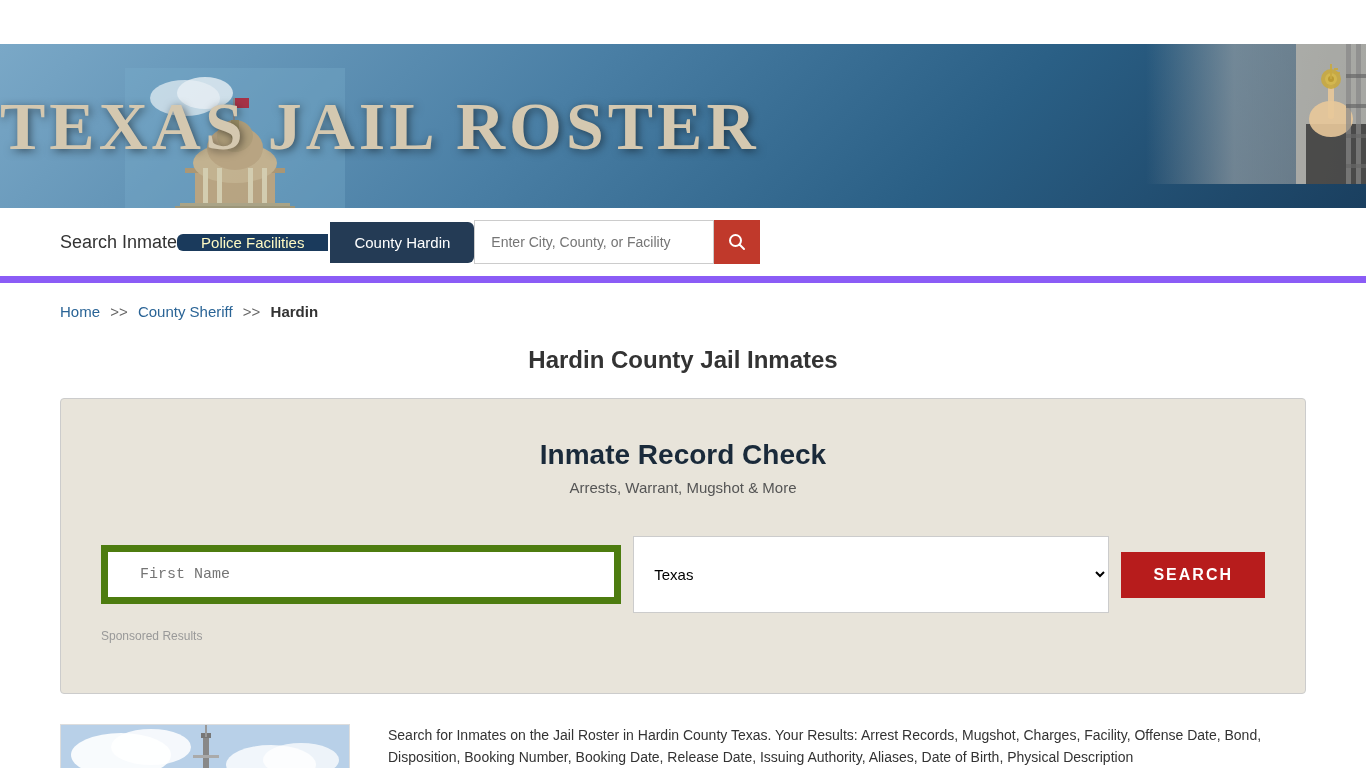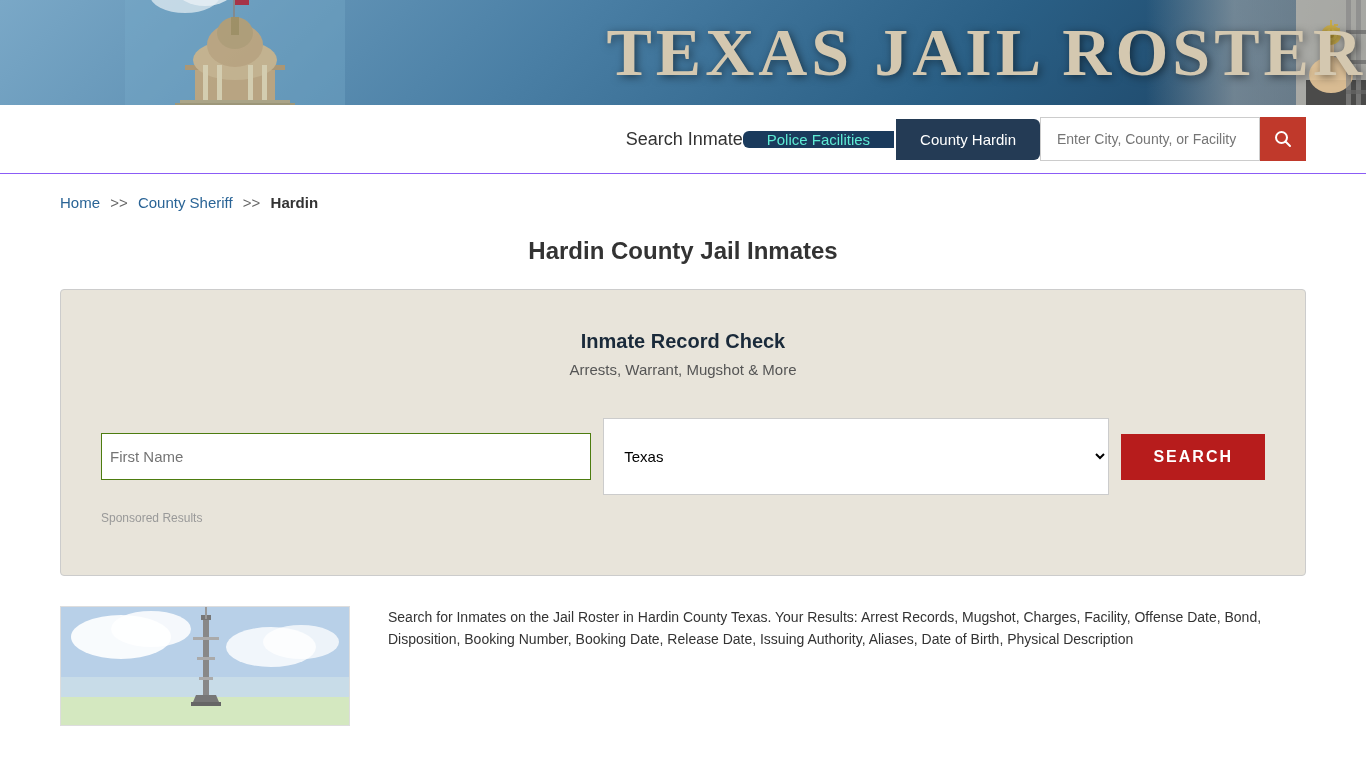--- a/index.html
+++ b/index.html
@@ -1,27 +1,28 @@
 <!DOCTYPE html>
 <html><head>
   <meta charset="utf-8">
   <style>
     * { box-sizing: border-box; margin: 0; padding: 0; }
     body { font-family: Georgia, 'Times New Roman', serif; background: #fff; color: #333; }
 
     
     .header-banner {
       width: 1366px;
-      height: 105px;
+      height: 164px;
       background: linear-gradient(135deg, #7aa8c7 0%, #4a7fa5 40%, #2a5f85 70%, #1a3f5f 100%);
       position: relative;
       overflow: hidden;
       display: flex;
       align-items: center;
-      justify-content: flex-end;
+      justify-content: flex-start;
+      margin-top: 44px;
     }
     .header-banner .banner-title {
       font-family: 'Palatino Linotype', Palatino, serif;
       font-size: 68px;
       font-weight: bold;
       color: #d4c8b0;
       letter-spacing: 4px;
       text-shadow: 2px 2px 8px rgba(0,0,0,0.5);
       text-transform: uppercase;
       z-index: 2;
@@ -37,37 +38,37 @@
       z-index: 1;
       opacity: 0.85;
     }
 
     
     .nav-bar {
       width: 1366px;
       padding: 12px 60px;
       display: flex;
       align-items: center;
-      justify-content: flex-end;
+      justify-content: flex-start;
       background: #fff;
-      border-bottom: 1px solid #8b5cf6;
+      border-bottom: 7px solid #8b5cf6;
     }
     .nav-left {
       font-size: 18px;
       color: #333;
       font-family: Arial, sans-serif;
     }
     .nav-right {
       display: flex;
       align-items: center;
       gap: 0;
     }
     .nav-btn-police {
       background: #1a3a5c;
-      color: #5eead4;
+      color: #fef9c3;
       border: none;
       padding: 0 24px;
       font-size: 15px;
       font-family: Arial, sans-serif;
       cursor: pointer;
       border-radius: 6px 0 0 6px;
     }
     .nav-btn-county {
       background: #1a3a5c;
       color: #fff;
@@ -80,21 +81,21 @@
       margin-left: 2px;
     }
     .nav-btn-county.active {
       background: #243b55;
     }
     .nav-search-input {
       border: 1px solid #ccc;
       padding: 10px 16px;
       font-size: 14px;
       font-family: Arial, sans-serif;
-      width: 220px;
+      width: 240px;
       outline: none;
       height: 44px;
     }
     .nav-search-btn {
       background: #c0392b;
       border: none;
       color: #fff;
       padding: 10px 14px;
       cursor: pointer;
       height: 44px;
@@ -136,43 +137,43 @@
     .record-check-box {
       margin: 0 60px 30px;
       background: #e8e4da;
       border: 1px solid #ccc;
       border-radius: 4px;
       padding: 40px 40px 50px;
     }
     .record-check-title {
       text-align: center;
       font-family: Arial, sans-serif;
-      font-size: 20px;
+      font-size: 28px;
       font-weight: bold;
       color: #1a2a3a;
       margin-bottom: 8px;
     }
     .record-check-subtitle {
       text-align: center;
       font-family: Arial, sans-serif;
       font-size: 15px;
       color: #555;
       margin-bottom: 40px;
     }
     .record-check-form {
       display: flex;
       gap: 12px;
       align-items: center;
     }
     .record-check-form input {
       flex: 1;
-      padding: 14px 8px;
-      font-size: 15px;
-      font-family: Liberation Sans, sans-serif;
-      border: 1px solid #4d7c0f;
+      padding: 14px 32px;
+      font-size: 15px;
+      font-family: Liberation Mono, monospace;
+      border: 7px solid #4d7c0f;
       background: #fff;
       outline: none;
     }
     .record-check-form select {
       flex: 1;
       padding: 28px 16px;
       font-size: 15px;
       font-family: Arial, sans-serif;
       border: 1px solid #ccc;
       background: #fff;

